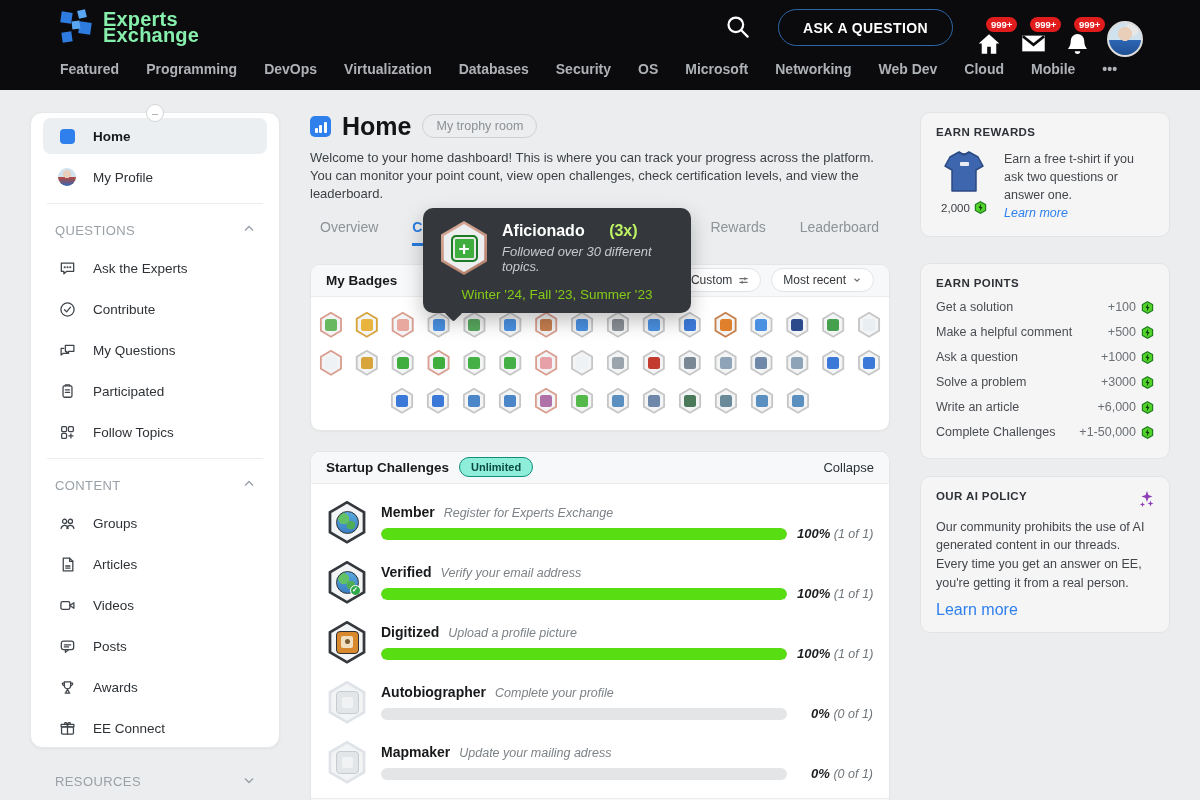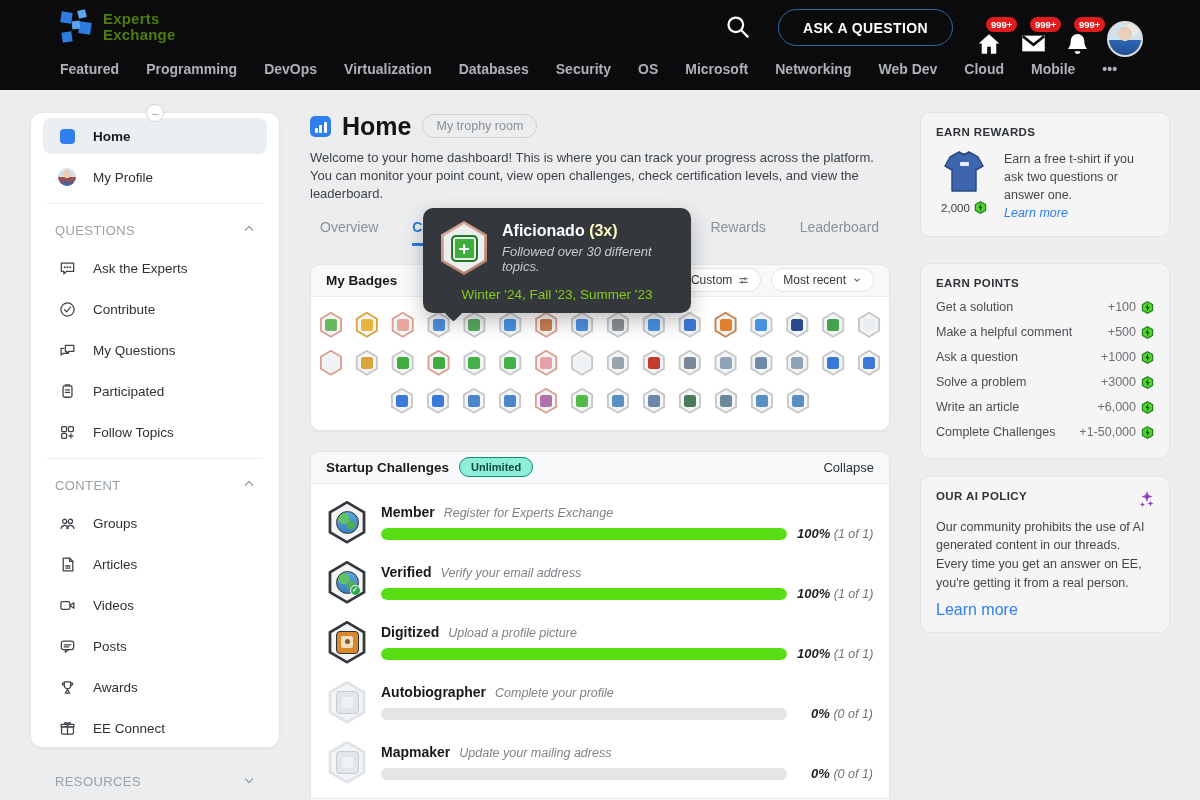--- a/index.html
+++ b/index.html
@@ -3,21 +3,21 @@
 <meta charset="utf-8">
 <style>
   * { margin:0; padding:0; box-sizing:border-box; }
   html,body { width:1200px; height:800px; }
   body { font-family:"Liberation Sans", sans-serif; }
   .page { position:relative; width:1200px; height:800px; overflow:hidden; background:#ecedee; }
 
   
   header { position:absolute; top:0; left:0; width:1200px; height:90px; background:#0b0b0d; z-index:40; }
   .logo { position:absolute; left:58px; top:8px; display:flex; align-items:center; gap:9px; cursor:pointer; }
-  .logo-text { color:#4d7c0f; font-weight:700; font-size:15px; line-height:16px; letter-spacing:.2px; }
+  .logo-text { color:#86efac; font-weight:700; font-size:20px; line-height:16px; letter-spacing:.2px; }
   .search-btn { position:absolute; left:724px; top:13px; background:none; border:none; cursor:pointer; }
   .ask-btn { position:absolute; left:778px; top:9px; height:37px; padding:0 24px; background:#0b0b0d;
     border:1.5px solid #2e66a8; border-radius:20px; color:#fff; font-weight:700; font-size:14px;
     letter-spacing:.4px; font-family:"Liberation Sans",sans-serif; cursor:pointer; }
   .hicons { position:absolute; right:57px; top:21px; display:flex; align-items:flex-end; gap:16px; }
   .hicon { position:relative; width:28px; height:36px; display:flex; align-items:flex-end; justify-content:center; cursor:pointer; }
   .notif { position:absolute; top:-4px; left:11px; background:#e11c1c; color:#fff; font-size:9.5px; font-weight:700;
     padding:2px 5px; border-radius:9px; white-space:nowrap; }
   .avatar { width:36px; height:36px; border-radius:50%; border:2px solid #dcdcdc; cursor:pointer;
     background: radial-gradient(circle at 50% 34%, #e9cfb9 0 26%, rgba(0,0,0,0) 27%),
@@ -112,21 +112,21 @@
   
   .tooltip { position:absolute; left:113px; top:104px; width:268px; background:#34383c; border-radius:10px;
     padding:13px 16px 11px; z-index:50; box-shadow:0 8px 20px rgba(0,0,0,.25); }
   .tt-main { display:flex; align-items:center; gap:13px; }
   .tt-badge { position:relative; width:50px; height:54px; flex:none; background:linear-gradient(150deg,#dcb09e,#b07a66); }
   .tt-badge-in { position:absolute; inset:3px; background:#eceef0; display:flex; align-items:center; justify-content:center; }
   .tt-badge-sq { width:27px; height:27px; border-radius:5px; background:#3fae3f; border:2px solid #1d7a26;
     box-shadow:inset 0 0 0 2px #e6e9e6; color:#fff; font-size:19px; font-weight:700; display:flex;
     align-items:center; justify-content:center; line-height:1; }
   .tt-title { font-size:16px; font-weight:700; color:#fff; }
-  .tt-mult { color:#fef9c3; }
+  .tt-mult { color:#bef264;margin-left:20px; }
   .tt-desc { font-size:13px; font-style:italic; color:#c6cacd; margin-top:4px; }
   .tt-dates { text-align:center; margin-top:12px; font-size:13.5px; color:#84cc16; }
   .tt-arrow { position:absolute; left:24px; bottom:-6px; width:13px; height:13px; background:#34383c;
     transform:rotate(45deg); border-radius:2px; }
 
   
   .rightcol { position:absolute; left:920px; top:112px; width:250px; z-index:5; }
   .card { background:#f5f5f6; border:1px solid #e3e4e5; border-radius:10px; padding:13px 15px; }
   .card + .card { margin-top:17px; }
   .card-title { font-size:11.5px; font-weight:700; letter-spacing:.4px; color:#2e3236; }

